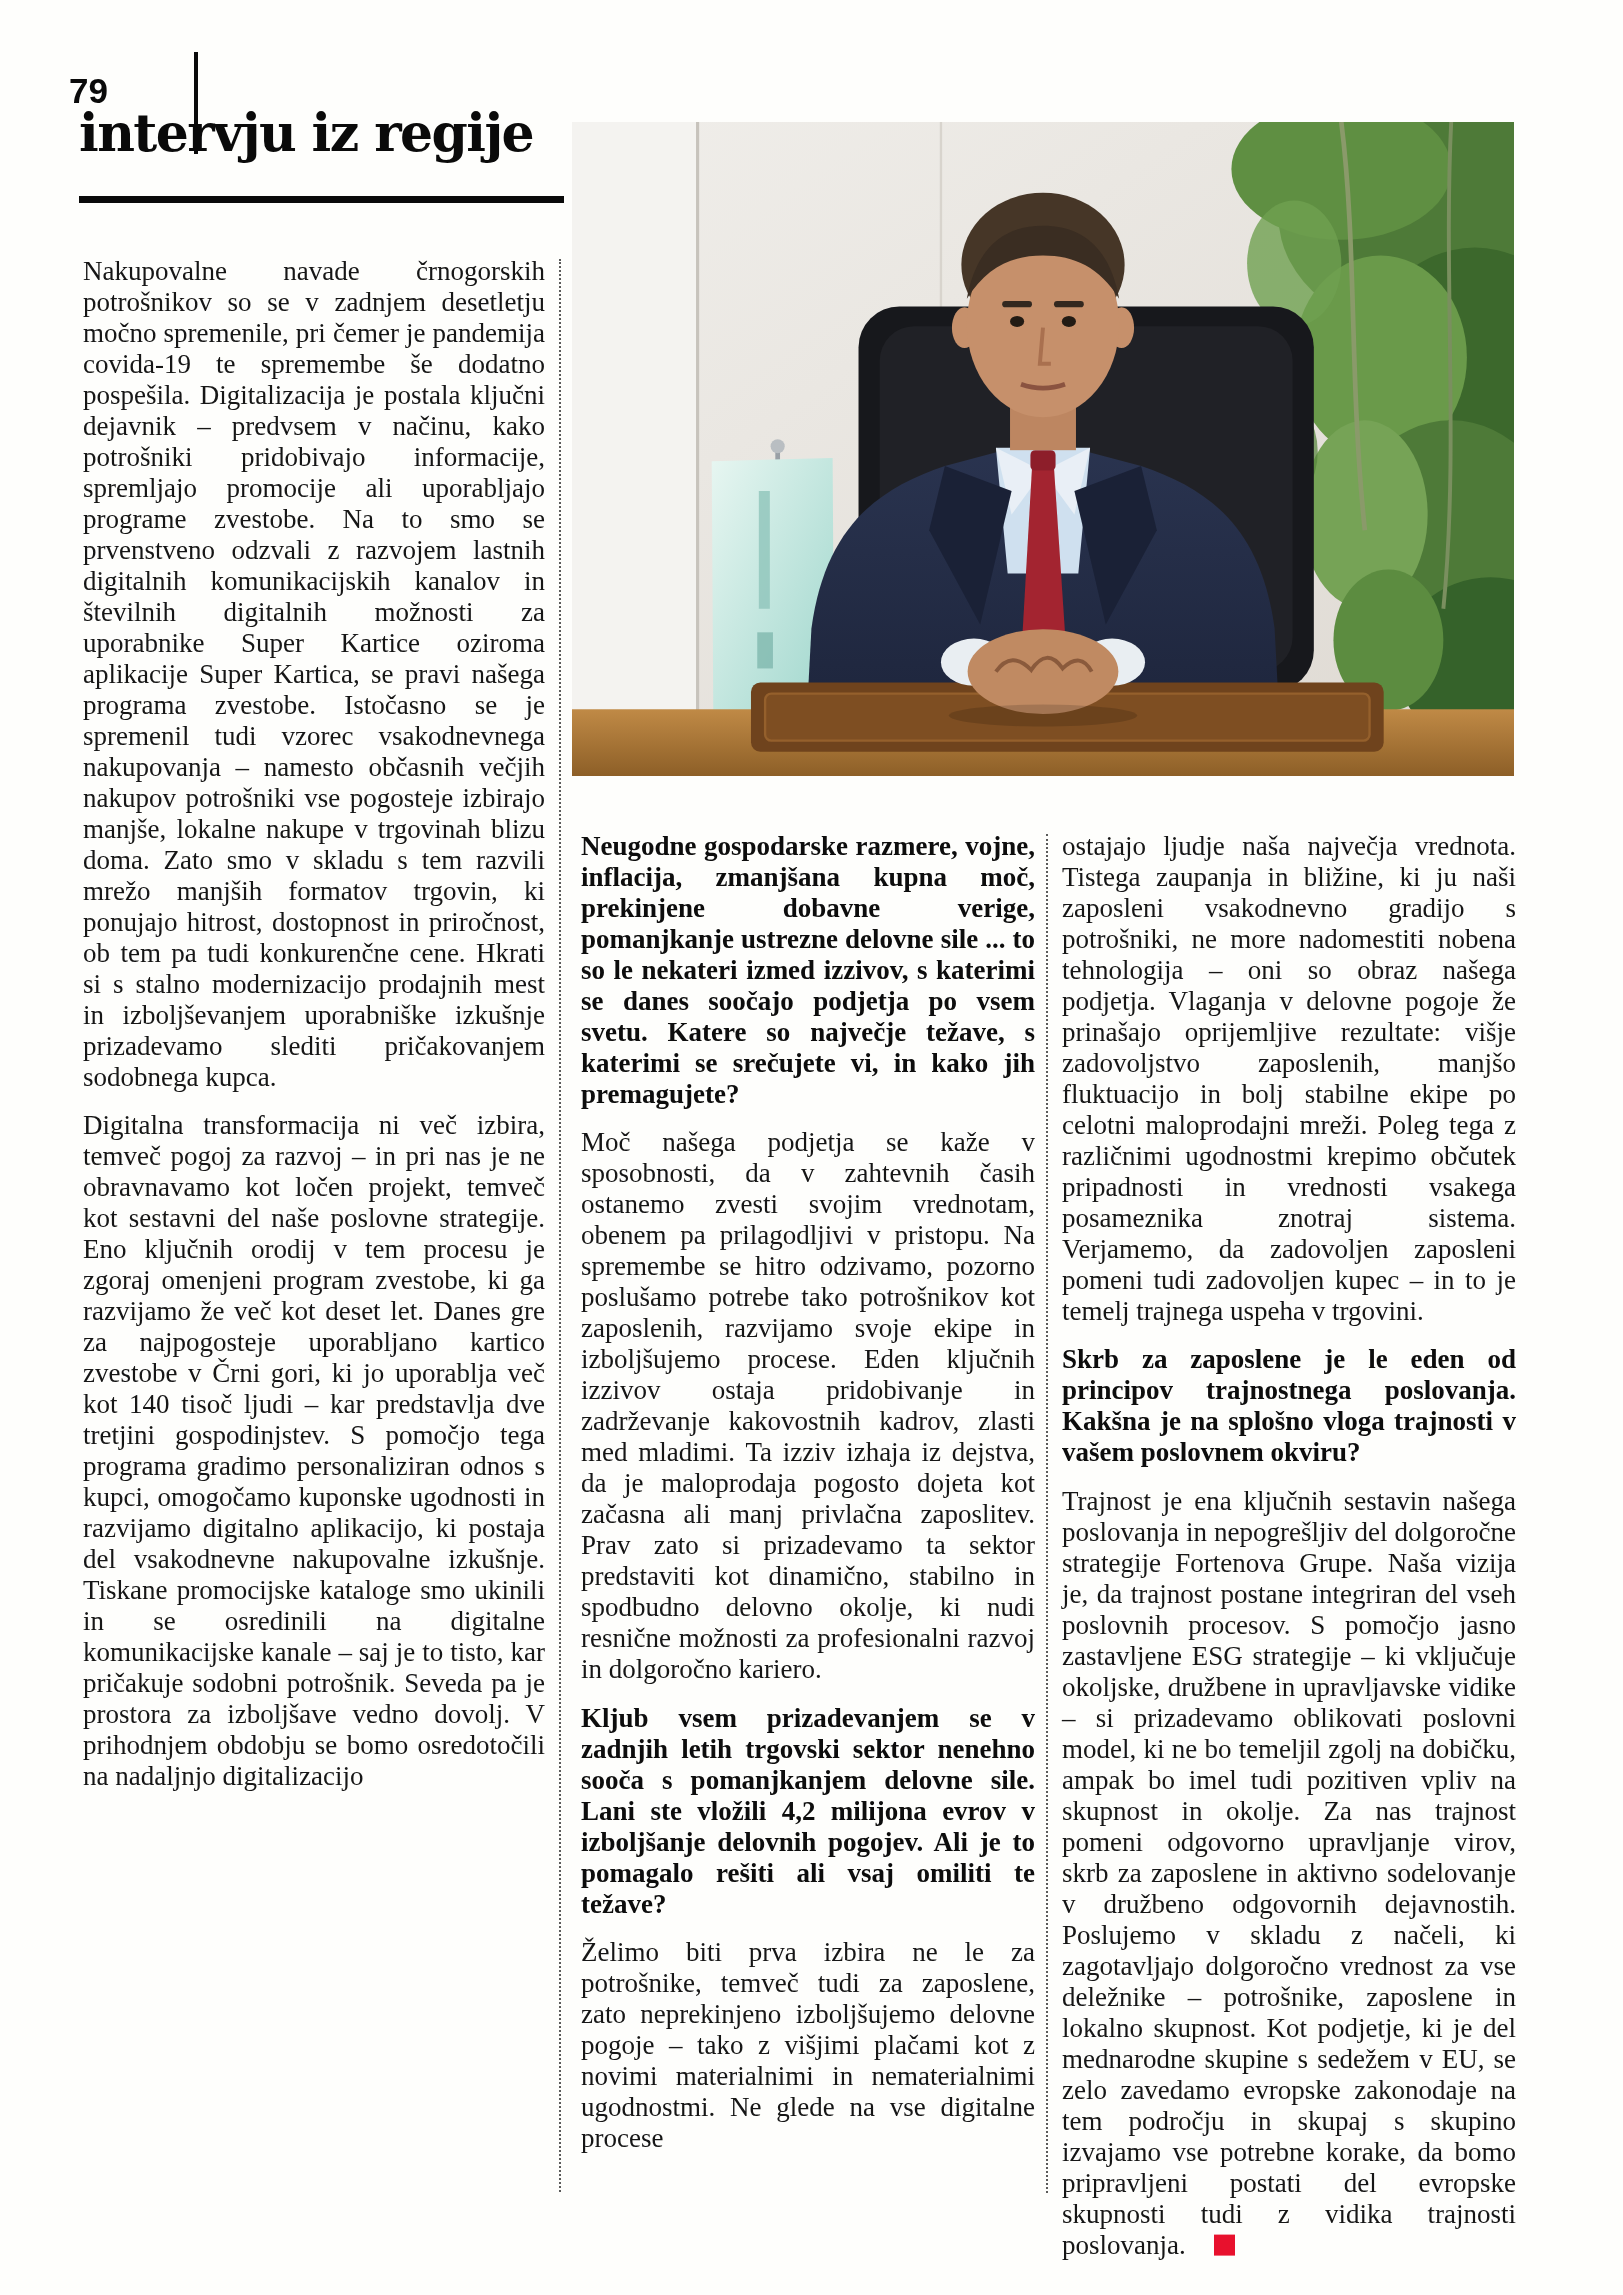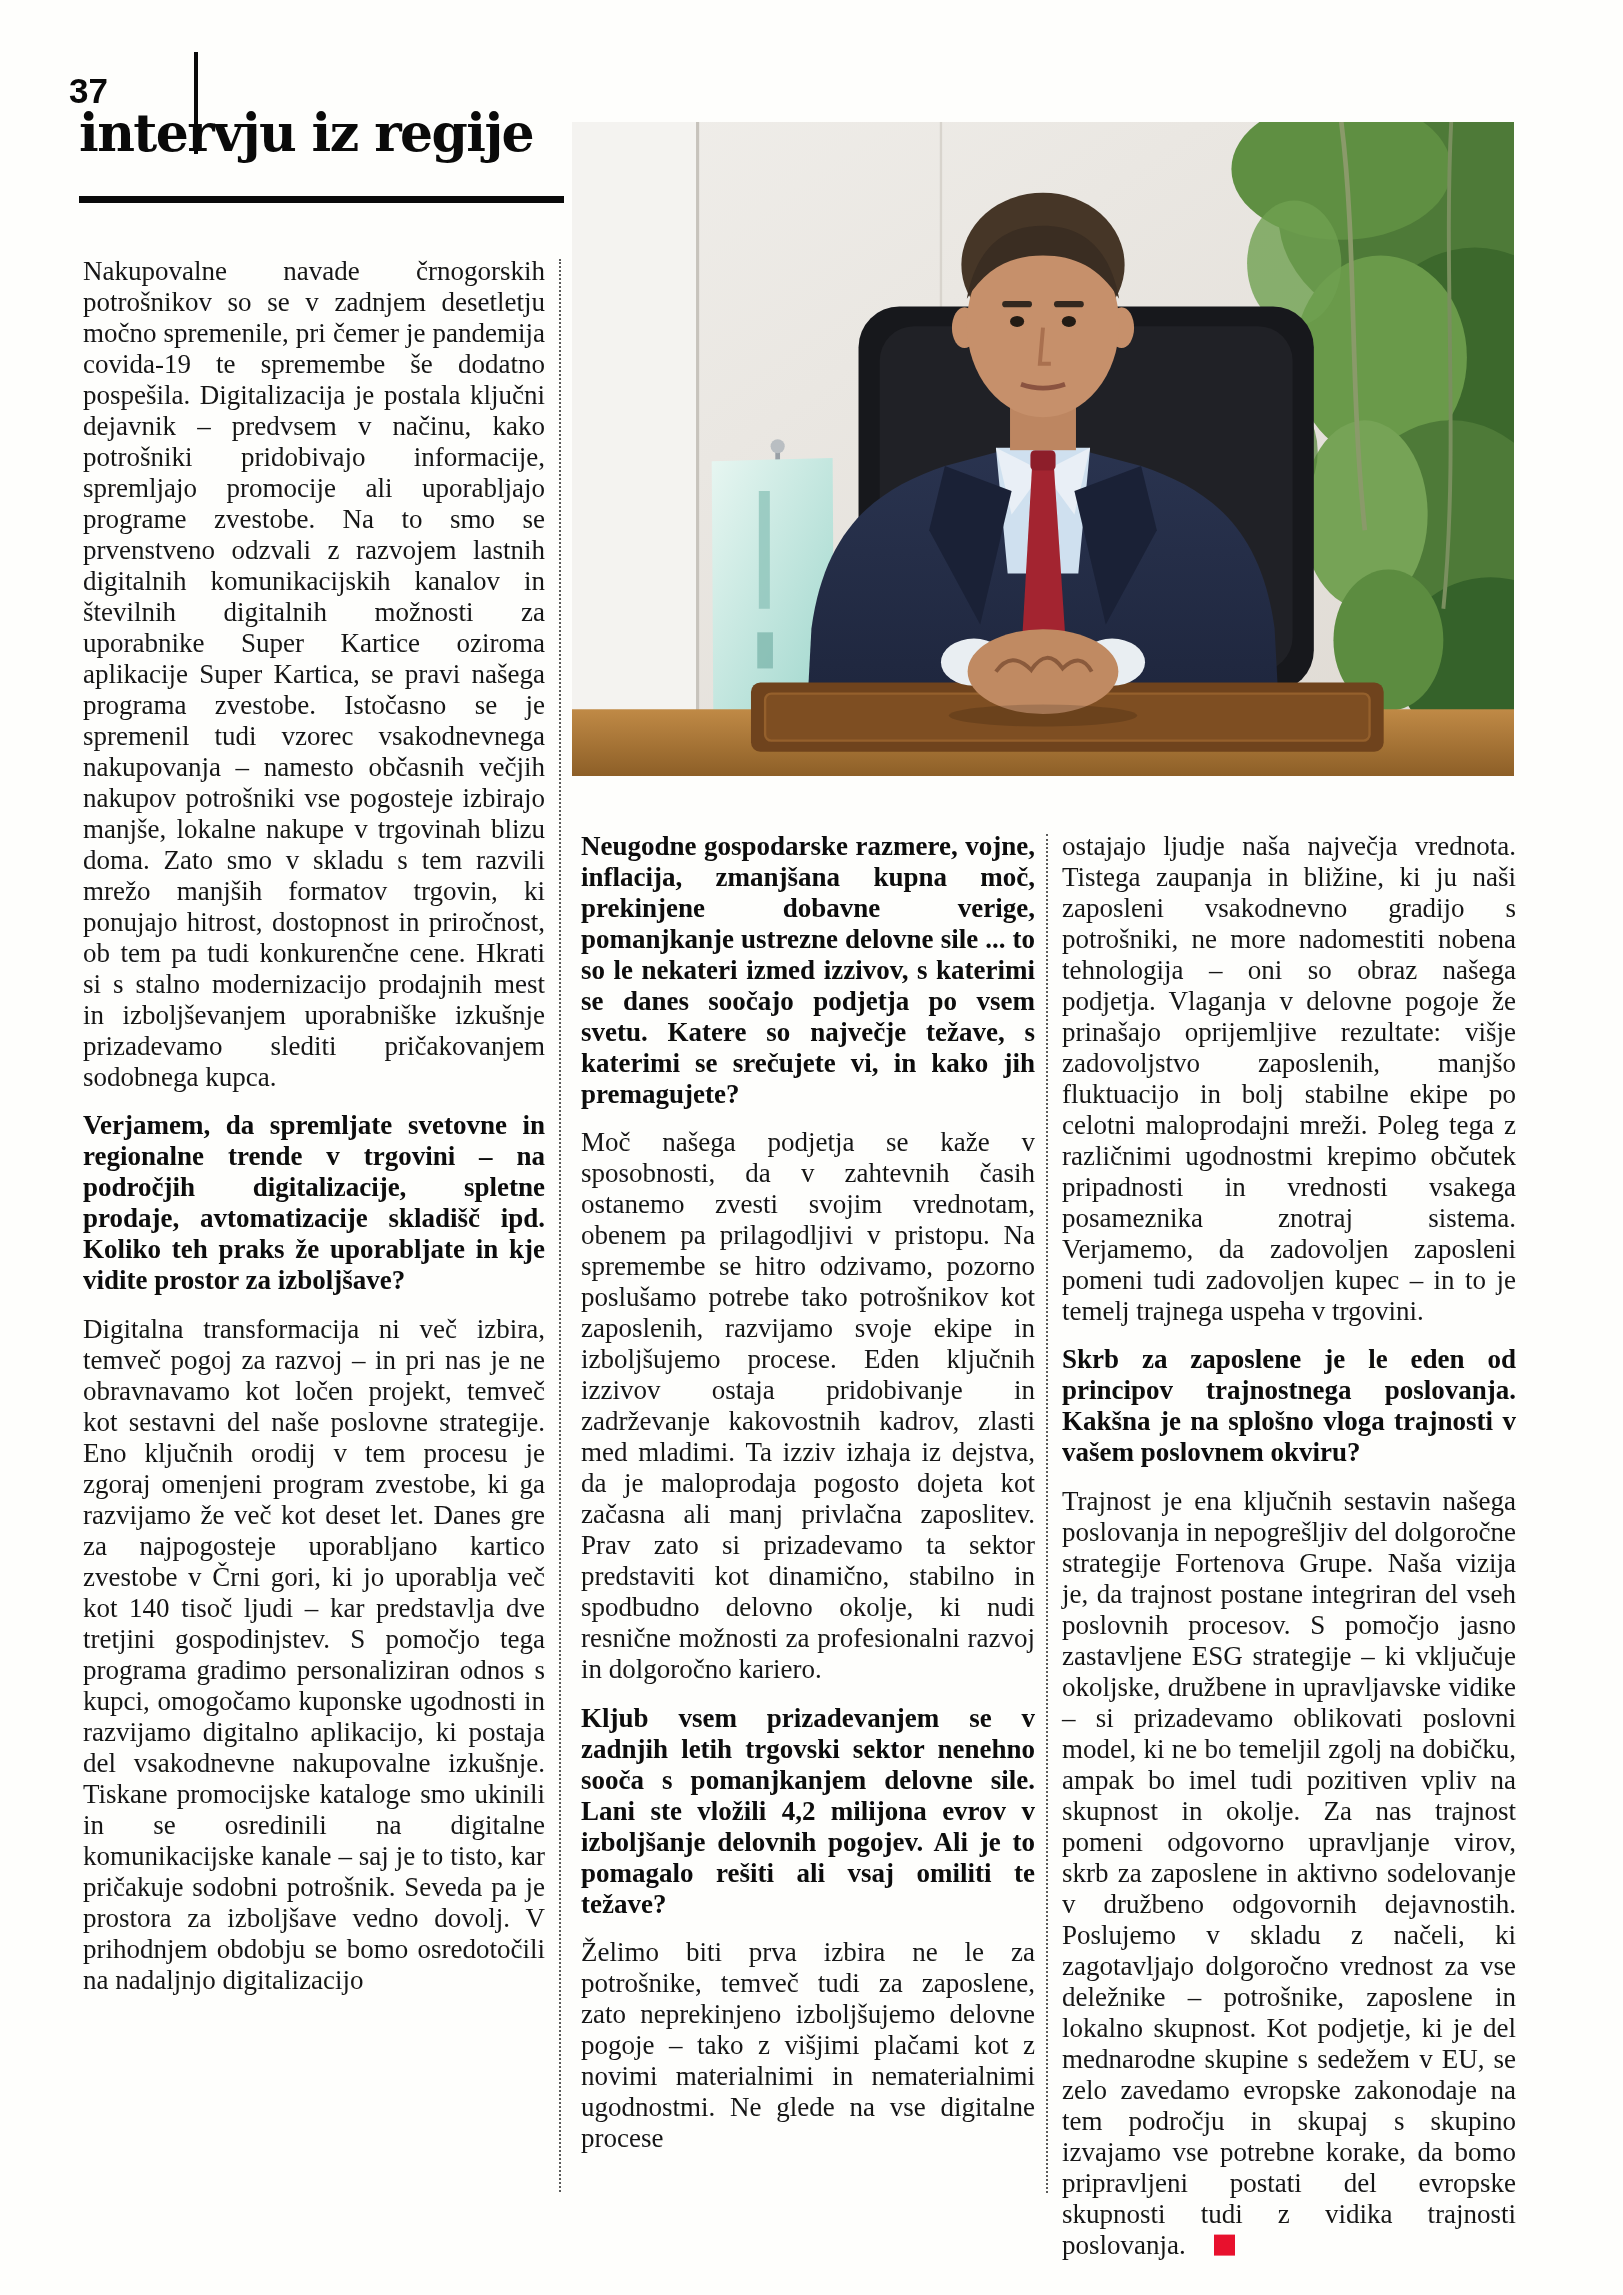--- a/index.html
+++ b/index.html
@@ -86,21 +86,21 @@
     margin-left:28px;
     vertical-align:baseline;
     transform:translateY(1.6px);
   }
 </style>
 </head>
 <body>
 
 <div class="page">
 
-  <div class="page-number">37</div>
+  <div class="page-number">79</div>
   <div class="header-bar"></div>
 
   <div class="section-title">intervju iz regije</div>
   <div class="title-rule"></div>
 
   <div class="photo">
     <svg viewBox="0 0 1200 833" preserveAspectRatio="none">
       <defs>
         <linearGradient id="wallg" x1="0" y1="0" x2="1" y2="1">
           <stop offset="0" stop-color="#f0eeea"></stop>
@@ -192,21 +192,20 @@
         <ellipse cx="600" cy="756" rx="120" ry="14" fill="#000000" opacity="0.15"></ellipse>
       </g>
     </svg>
   </div>
 
   <div class="colsep colsep1"></div>
   <div class="colsep colsep2"></div>
 
   <div class="col col-1">
       <p class="a">Nakupovalne navade črnogorskih potrošnikov so se v zadnjem desetletju močno spremenile, pri čemer je pandemija covida-19 te spremembe še dodatno pospešila. Digitalizacija je postala ključni dejavnik – predvsem v načinu, kako potrošniki pridobivajo informacije, spremljajo promocije ali uporabljajo programe zvestobe. Na to smo se prvenstveno odzvali z razvojem lastnih digitalnih komunikacijskih kanalov in številnih digitalnih možnosti za uporabnike Super Kartice oziroma aplikacije Super Kartica, se pravi našega programa zvestobe. Istočasno se je spremenil tudi vzorec vsakodnevnega nakupovanja – namesto občasnih večjih nakupov potrošniki vse pogosteje izbirajo manjše, lokalne nakupe v trgovinah blizu doma. Zato smo v skladu s tem razvili mrežo manjših formatov trgovin, ki ponujajo hitrost, dostopnost in priročnost, ob tem pa tudi konkurenčne cene. Hkrati si s stalno modernizacijo prodajnih mest in izboljševanjem uporabniške izkušnje prizadevamo slediti pričakovanjem sodobnega kupca.</p>
-      <p class="q">Verjamem, da spremljate svetovne in regionalne trende v trgovini – na področjih digitalizacije, spletne prodaje, avtomatizacije skladišč ipd. Koliko teh praks že uporabljate in kje vidite prostor za izboljšave?</p>
       <p class="a">Digitalna transformacija ni več izbira, temveč pogoj za razvoj – in pri nas je ne obravnavamo kot ločen projekt, temveč kot sestavni del naše poslovne strategije. Eno ključnih orodij v tem procesu je zgoraj omenjeni program zvestobe, ki ga razvijamo že več kot deset let. Danes gre za najpogosteje uporabljano kartico zvestobe v Črni gori, ki jo uporablja več kot 140 tisoč ljudi – kar predstavlja dve tretjini gospodinjstev. S pomočjo tega programa gradimo personaliziran odnos s kupci, omogočamo kuponske ugodnosti in razvijamo digitalno aplikacijo, ki postaja del vsakodnevne nakupovalne izkušnje. Tiskane promocijske kataloge smo ukinili in se osredinili na digitalne komunikacijske kanale – saj je to tisto, kar pričakuje sodobni potrošnik. Seveda pa je prostora za izboljšave vedno dovolj. V prihodnjem obdobju se bomo osredotočili na nadaljnjo digitalizacijo</p>
     </div>
   <div class="col col-2">
       <p class="q">Neugodne gospodarske razmere, vojne, inflacija, zmanjšana kupna moč, prekinjene dobavne verige, pomanjkanje ustrezne delovne sile ... to so le nekateri izmed izzivov, s katerimi se danes soočajo podjetja po vsem svetu. Katere so največje težave, s katerimi se srečujete vi, in kako jih premagujete?</p>
       <p class="a">Moč našega podjetja se kaže v sposobnosti, da v zahtevnih časih ostanemo zvesti svojim vrednotam, obenem pa prilagodljivi v pristopu. Na spremembe se hitro odzivamo, pozorno poslušamo potrebe tako potrošnikov kot zaposlenih, razvijamo svoje ekipe in izboljšujemo procese. Eden ključnih izzivov ostaja pridobivanje in zadrževanje kakovostnih kadrov, zlasti med mladimi. Ta izziv izhaja iz dejstva, da je maloprodaja pogosto dojeta kot začasna ali manj privlačna zaposlitev. Prav zato si prizadevamo ta sektor predstaviti kot dinamično, stabilno in spodbudno delovno okolje, ki nudi resnične možnosti za profesionalni razvoj in dolgoročno kariero.</p>
       <p class="q">Kljub vsem prizadevanjem se v zadnjih letih trgovski sektor nenehno sooča s pomanjkanjem delovne sile. Lani ste vložili 4,2 milijona evrov v izboljšanje delovnih pogojev. Ali je to pomagalo rešiti ali vsaj omiliti te težave?</p>
       <p class="a">Želimo biti prva izbira ne le za potrošnike, temveč tudi za zaposlene, zato neprekinjeno izboljšujemo delovne pogoje – tako z višjimi plačami kot z novimi materialnimi in nematerialnimi ugodnostmi. Ne glede na vse digitalne procese</p>
     </div>
   <div class="col col-3">
       <p class="a">ostajajo ljudje naša največja vrednota. Tistega zaupanja in bližine, ki ju naši zaposleni vsakodnevno gradijo s potrošniki, ne more nadomestiti nobena tehnologija – oni so obraz našega podjetja. Vlaganja v delovne pogoje že prinašajo oprijemljive rezultate: višje zadovoljstvo zaposlenih, manjšo fluktuacijo in bolj stabilne ekipe po celotni maloprodajni mreži. Poleg tega z različnimi ugodnostmi krepimo občutek pripadnosti in vrednosti vsakega posameznika znotraj sistema. Verjamemo, da zadovoljen zaposleni pomeni tudi zadovoljen kupec – in to je temelj trajnega uspeha v trgovini.</p>

